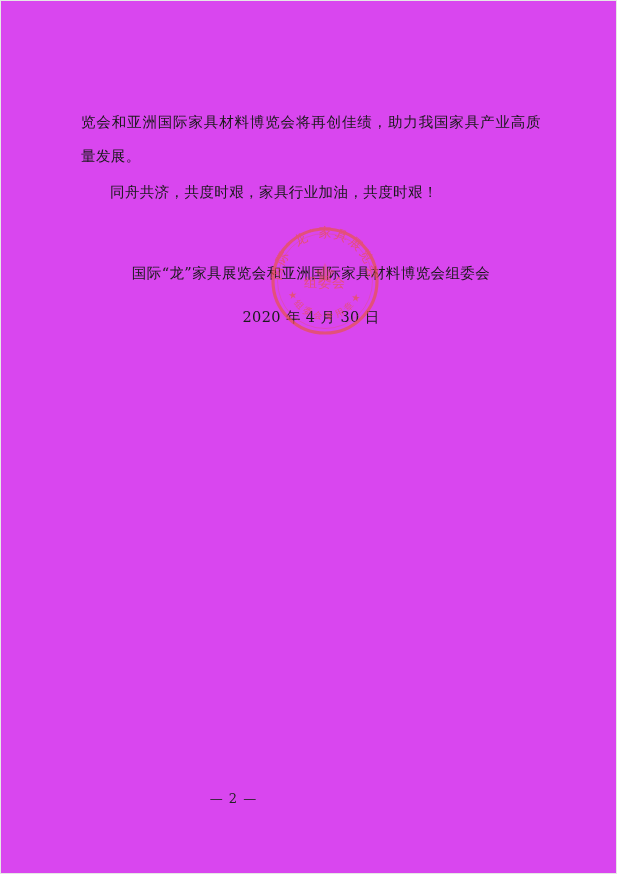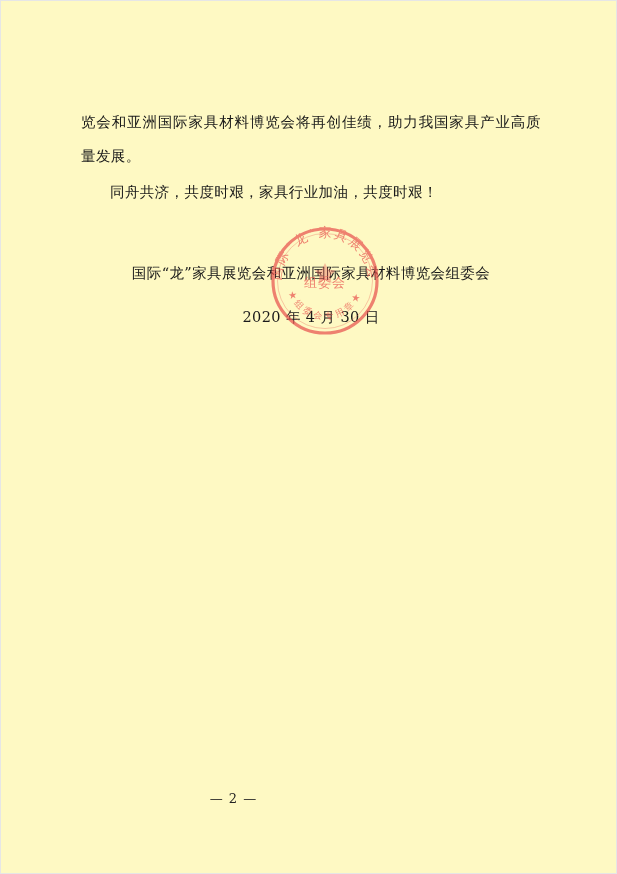--- a/index.html
+++ b/index.html
@@ -11,21 +11,21 @@
     width: 617px;
     height: 874px;
     position: relative;
     font-family: "DejaVu Serif", serif;
     color: #1a1a1a;
     overflow: hidden;
   }
   .page {
     position: absolute;
     inset: 0;
-    background: #fef9c3;
+    background: #d946ef;
     border: 1px solid #e6e6e6;
     box-sizing: border-box;
   }
   .body-text {
     position: absolute;
     left: 80px;
     top: 104px;
     width: 460px;
     font-size: 14.5px;
     line-height: 34px;

